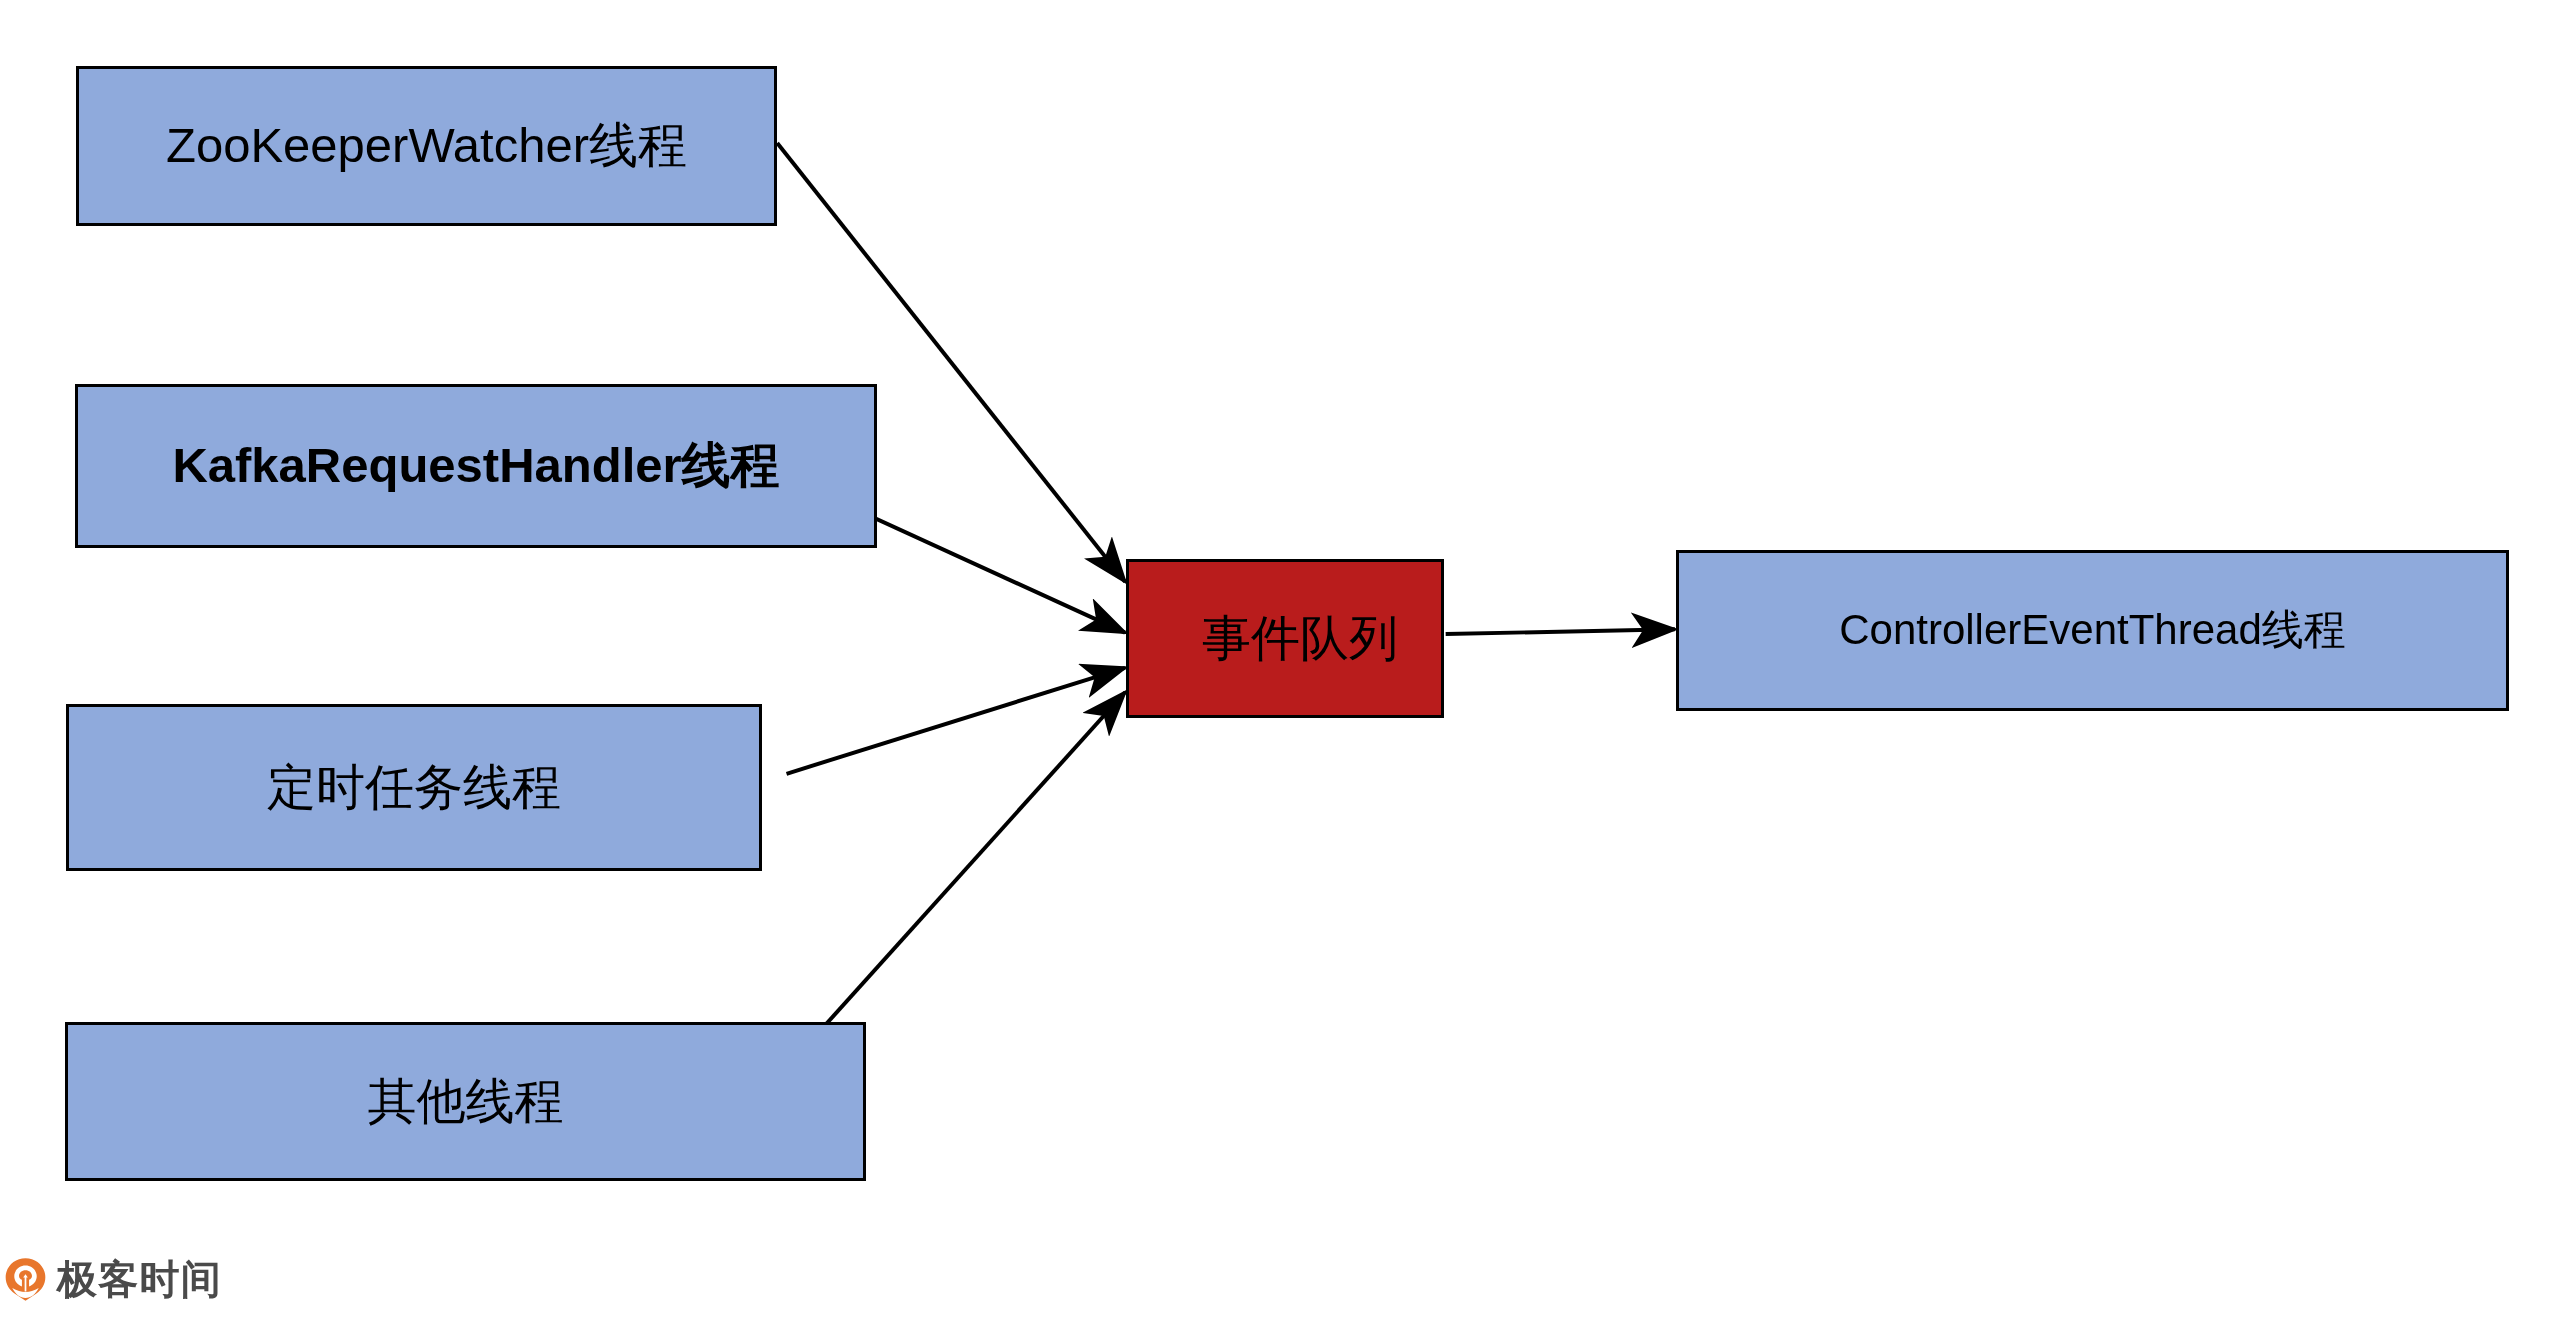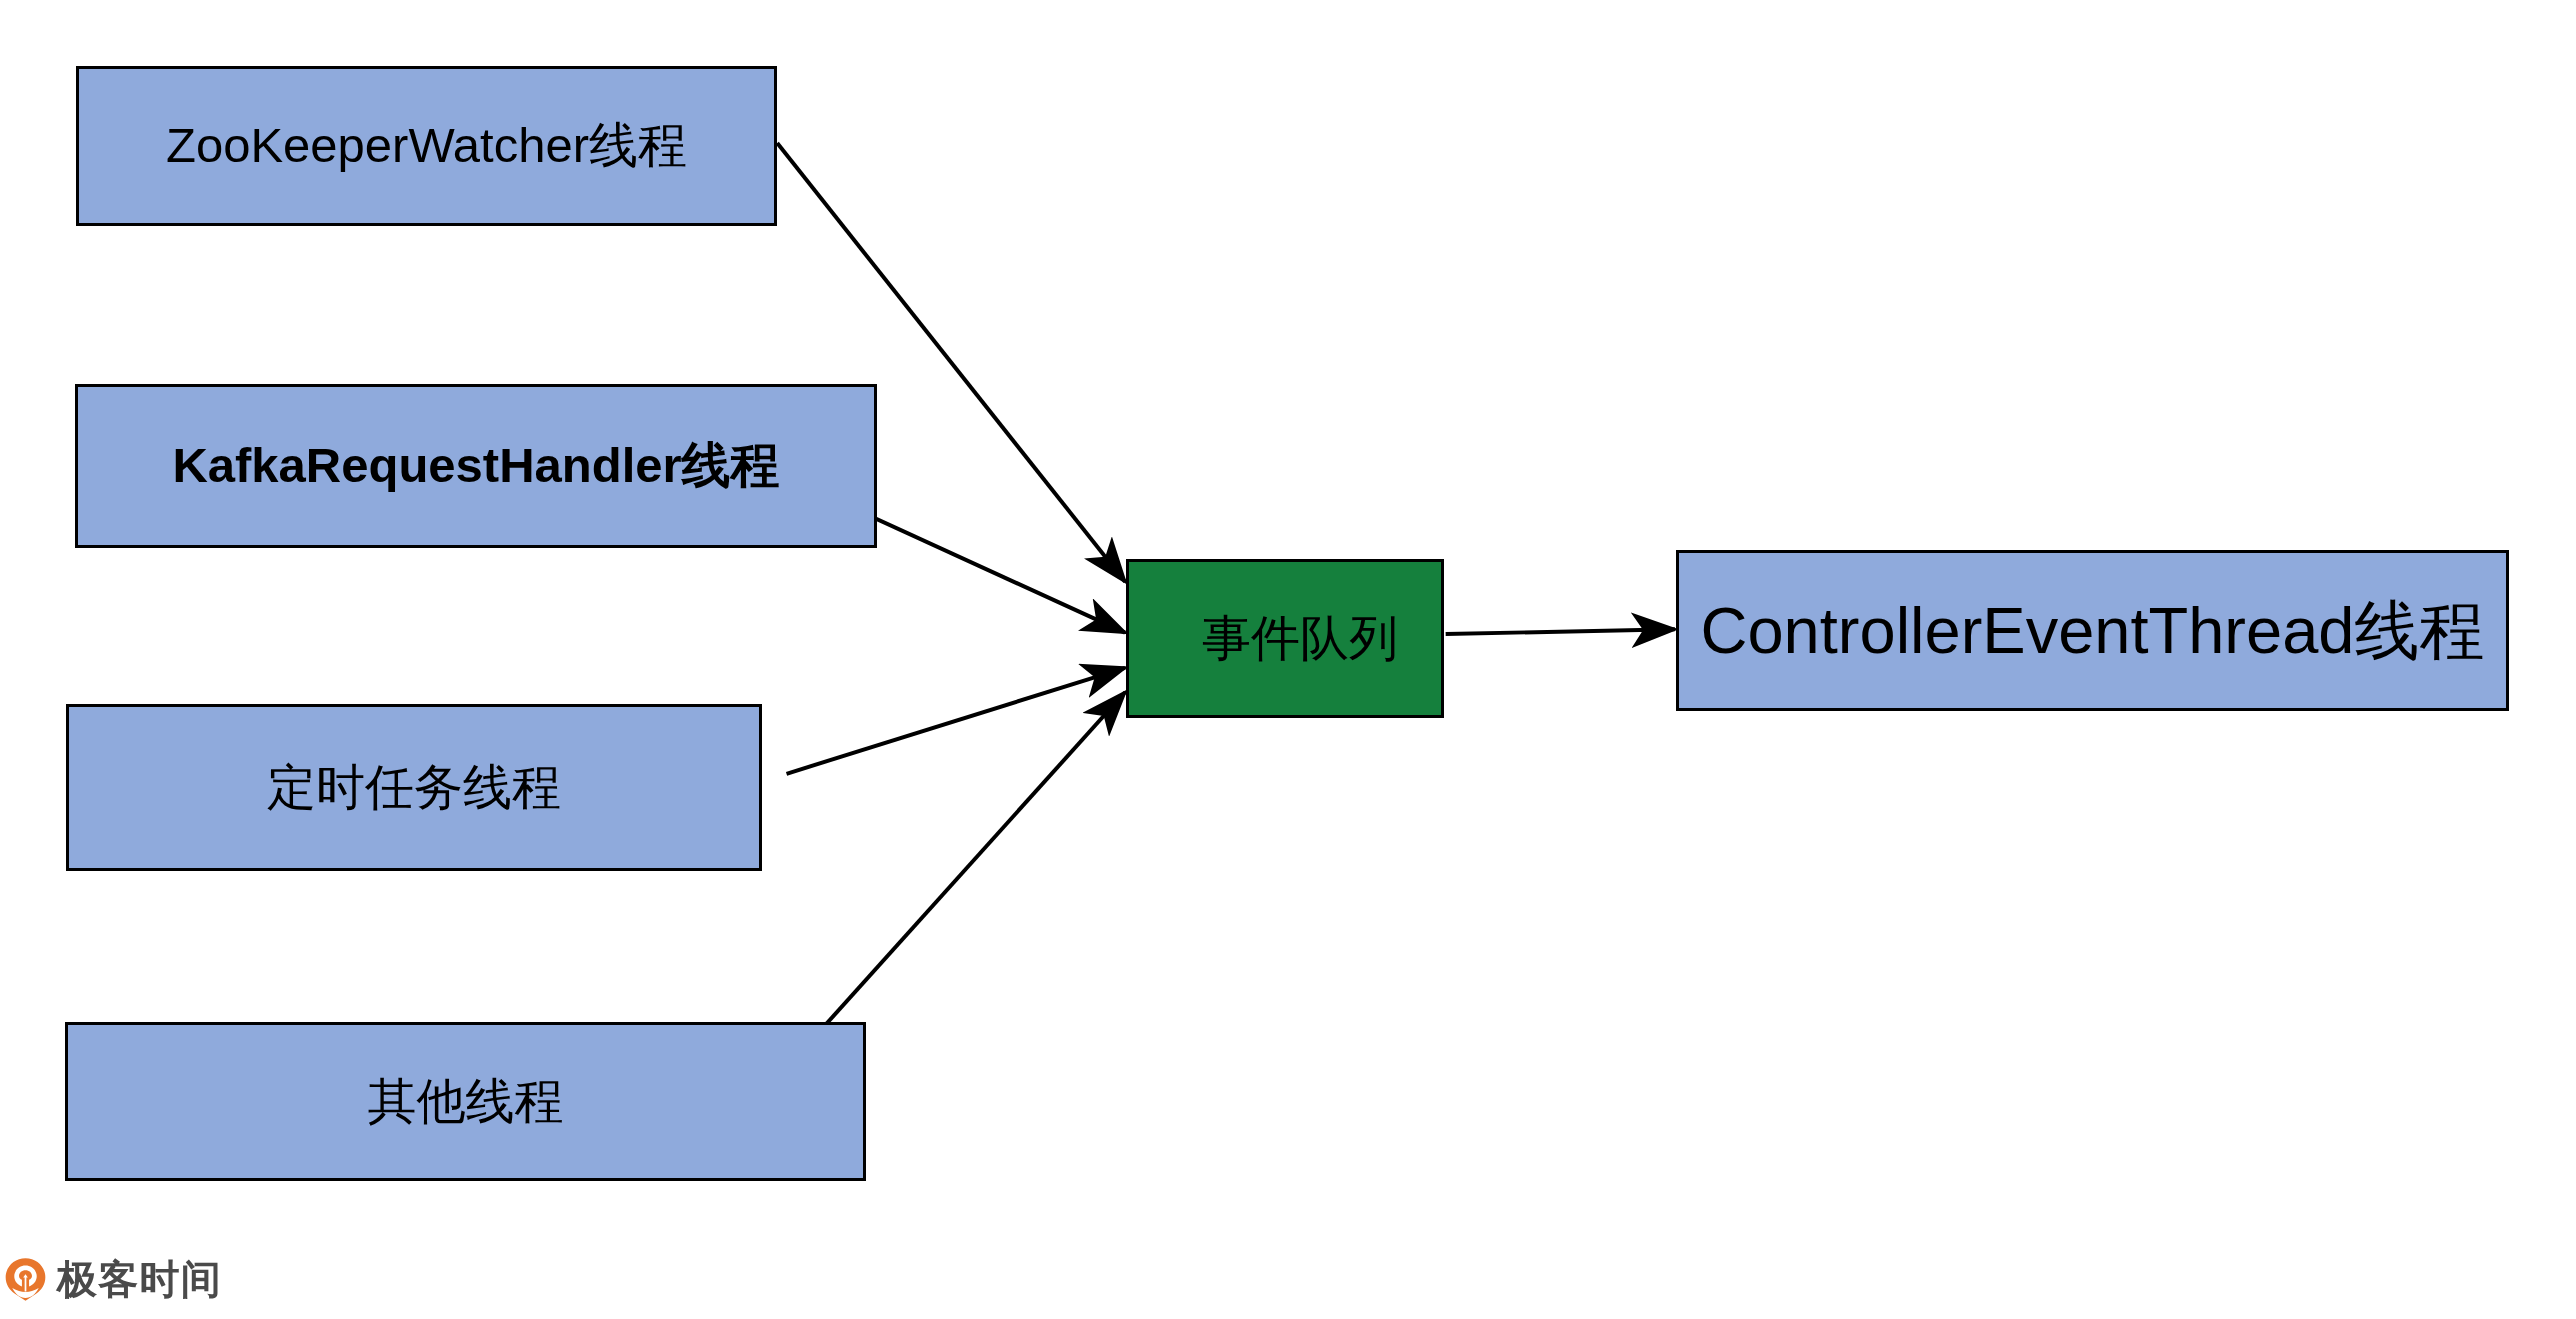--- a/index.html
+++ b/index.html
@@ -26,21 +26,21 @@
     align-items: center;
     justify-content: center;
     text-align: center;
     color: #000000;
     line-height: 1.1;
     letter-spacing: 0px;
     white-space: nowrap;
     z-index: 3;
   }
   .node-blue { background: #8FAADC; }
-  .node-orange { background: #15803d; padding-left: 30px; }
+  .node-orange { background: #b91c1c; padding-left: 30px; }
 
   
   #node-zk {
     left: 76px;  top: 66px;  width: 701px; height: 160px;
     font-size: 49px;
   }
   #node-krh {
     left: 75px;  top: 384px;  width: 802px; height: 164px;
     font-size: 49px;
     font-weight: bold;
@@ -54,21 +54,21 @@
     font-size: 49px;
   }
   
   #node-queue {
     left: 1126px; top: 559px;  width: 318px;  height: 159px;
     font-size: 49px;
   }
   
   #node-consumer {
     left: 1676px; top: 550px;  width: 833px; height: 161px;
-    font-size: 65px;
+    font-size: 42px;
   }
 
   #edges {
     position: absolute;
     left: 0; top: 0;
     width: 2576px;
     height: 1319px;
     z-index: 1;
     pointer-events: none;
   }

